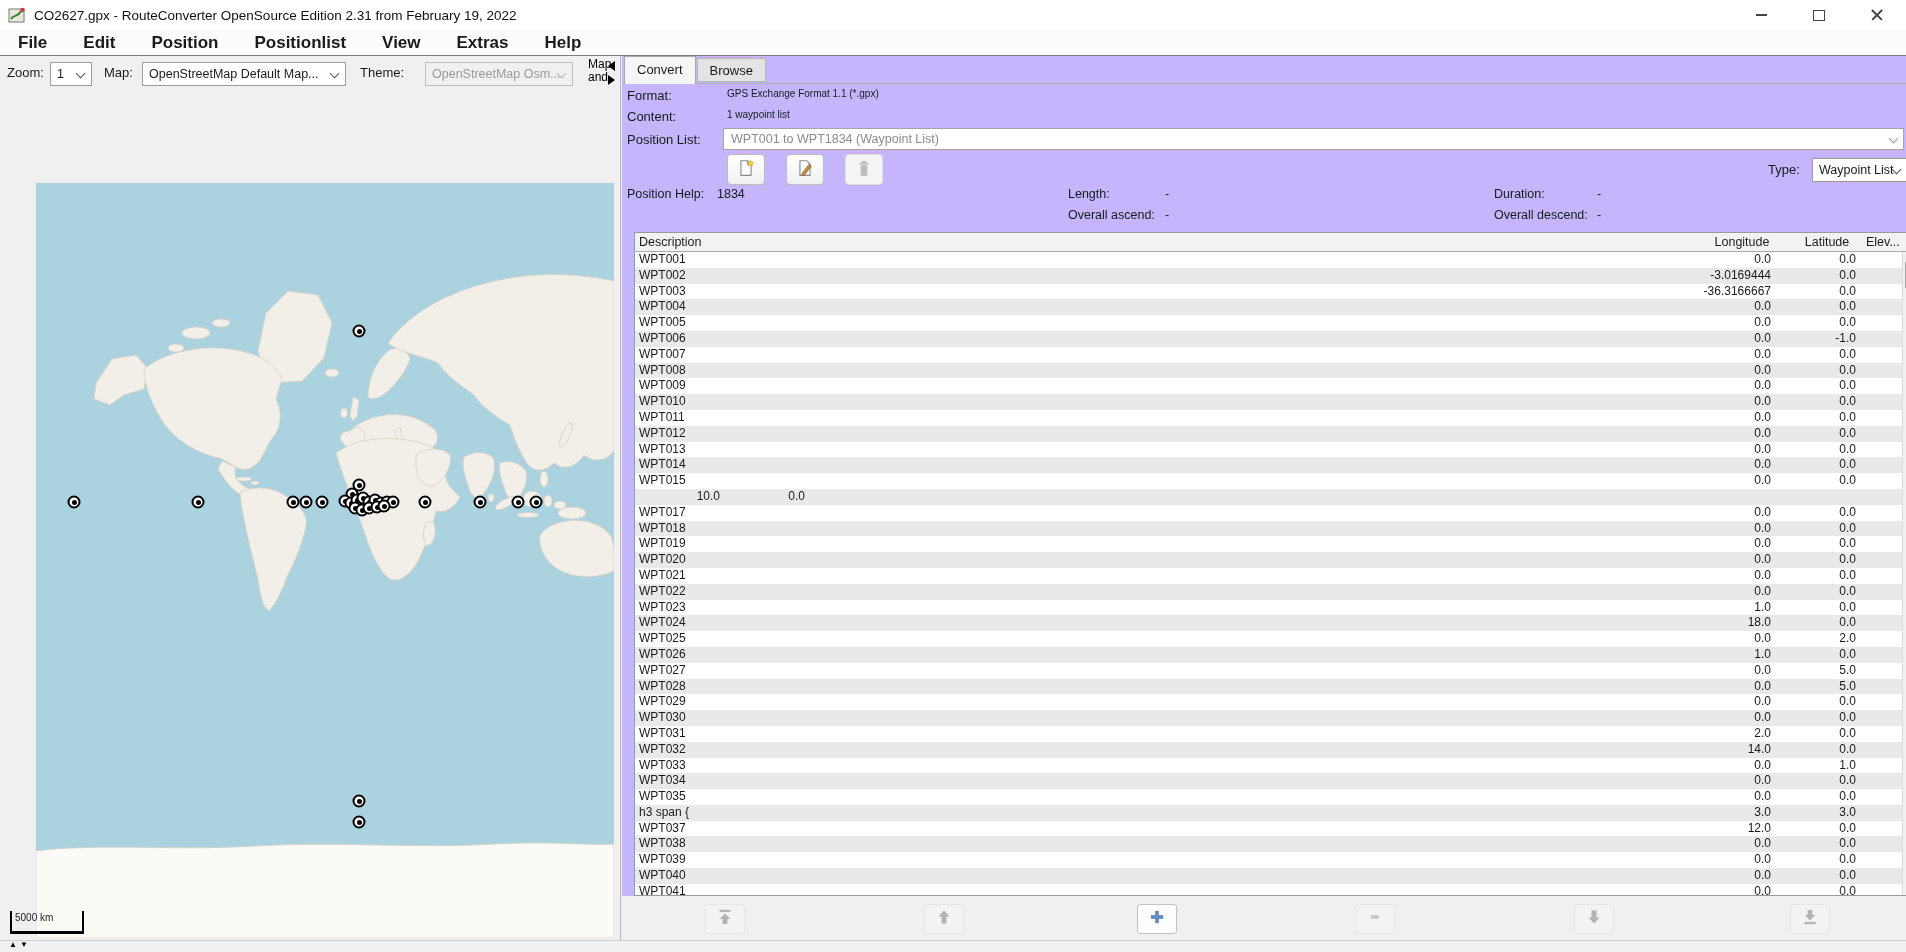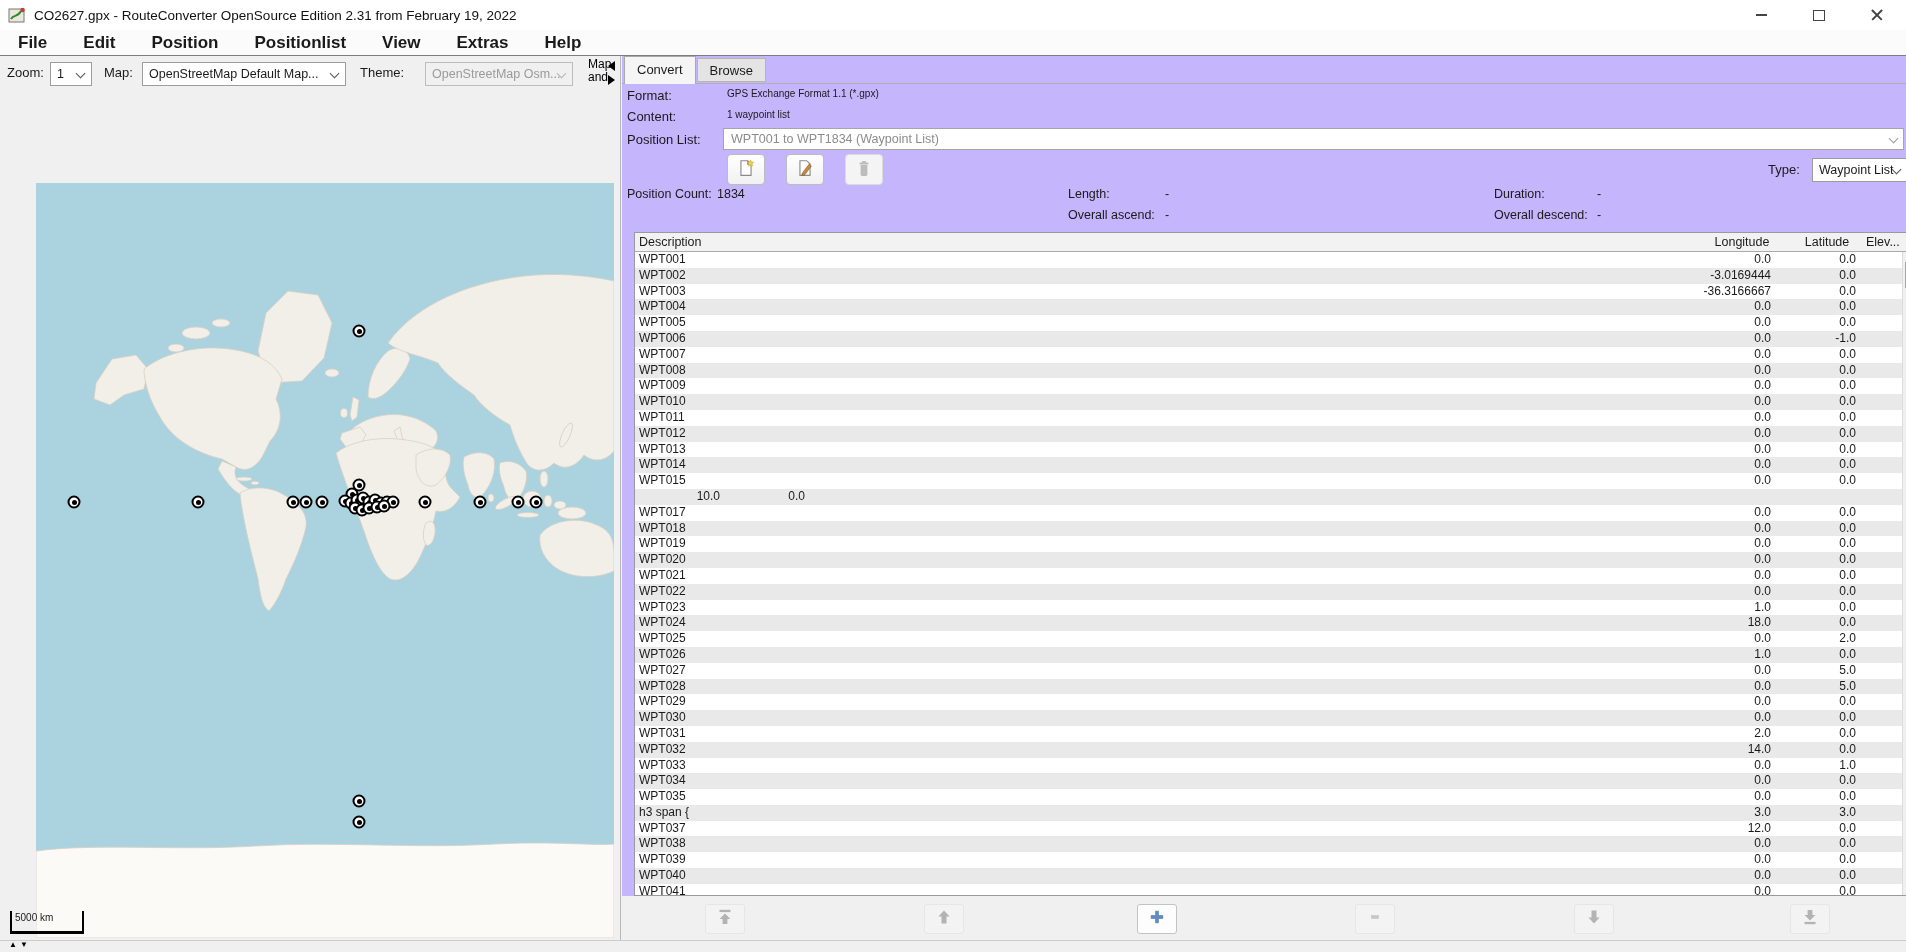--- a/index.html
+++ b/index.html
@@ -254,21 +254,21 @@
           <span><svg width="18" height="18" viewBox="0 0 16 16">
               <rect x="6.3" y="1.8" width="3.4" height="1.6" fill="#bcbcbc"></rect>
               <rect x="4" y="3.2" width="8" height="1.7" rx="0.8" fill="#bcbcbc"></rect>
               <path d="M5 5.4h6v8.4a1.2 1.2 0 0 1-1.2 1.2H6.2A1.2 1.2 0 0 1 5 13.8Z" fill="#bcbcbc"></path>
             </svg></span>
         </div>
       </div>
     <span class="fld-label" style="left:1146px;top:106px">Type:</span>
     <div class="combo type-combo"><span>Waypoint List</span></div>
 
-    <span class="stat-label" style="left:5px;top:131px">Position Count:</span>
+    <span class="stat-label" style="left:5px;top:131px">Position Help:</span>
     <span class="stat-value" style="left:95px;top:131px">1834</span>
     <span class="stat-label" style="left:446px;top:131px">Length:</span>
     <span class="stat-value" style="left:543px;top:131px">-</span>
     <span class="stat-label" style="left:872px;top:131px">Duration:</span>
     <span class="stat-value" style="left:975px;top:131px">-</span>
     <span class="stat-label" style="left:446px;top:152px">Overall ascend:</span>
     <span class="stat-value" style="left:543px;top:152px">-</span>
     <span class="stat-label" style="left:872px;top:152px">Overall descend:</span>
     <span class="stat-value" style="left:975px;top:152px">-</span>
 

